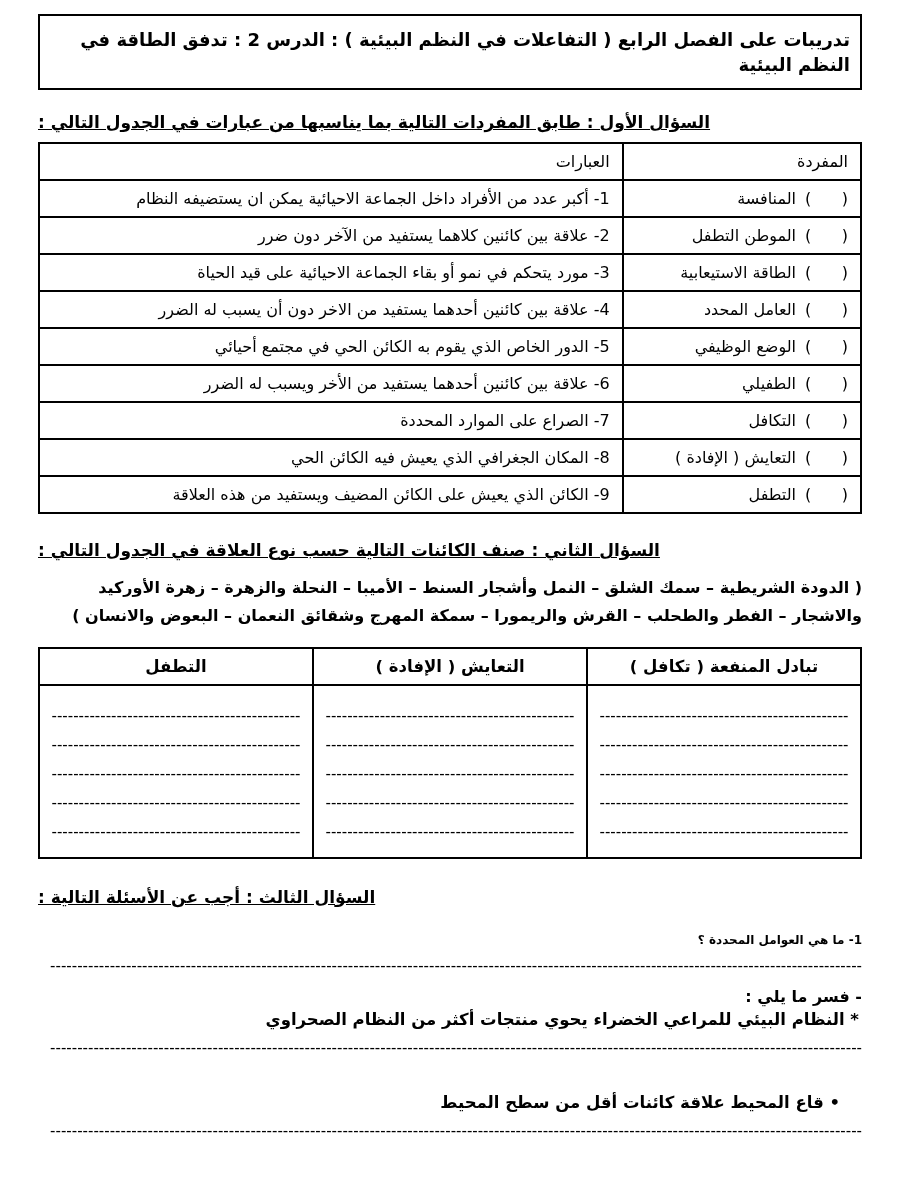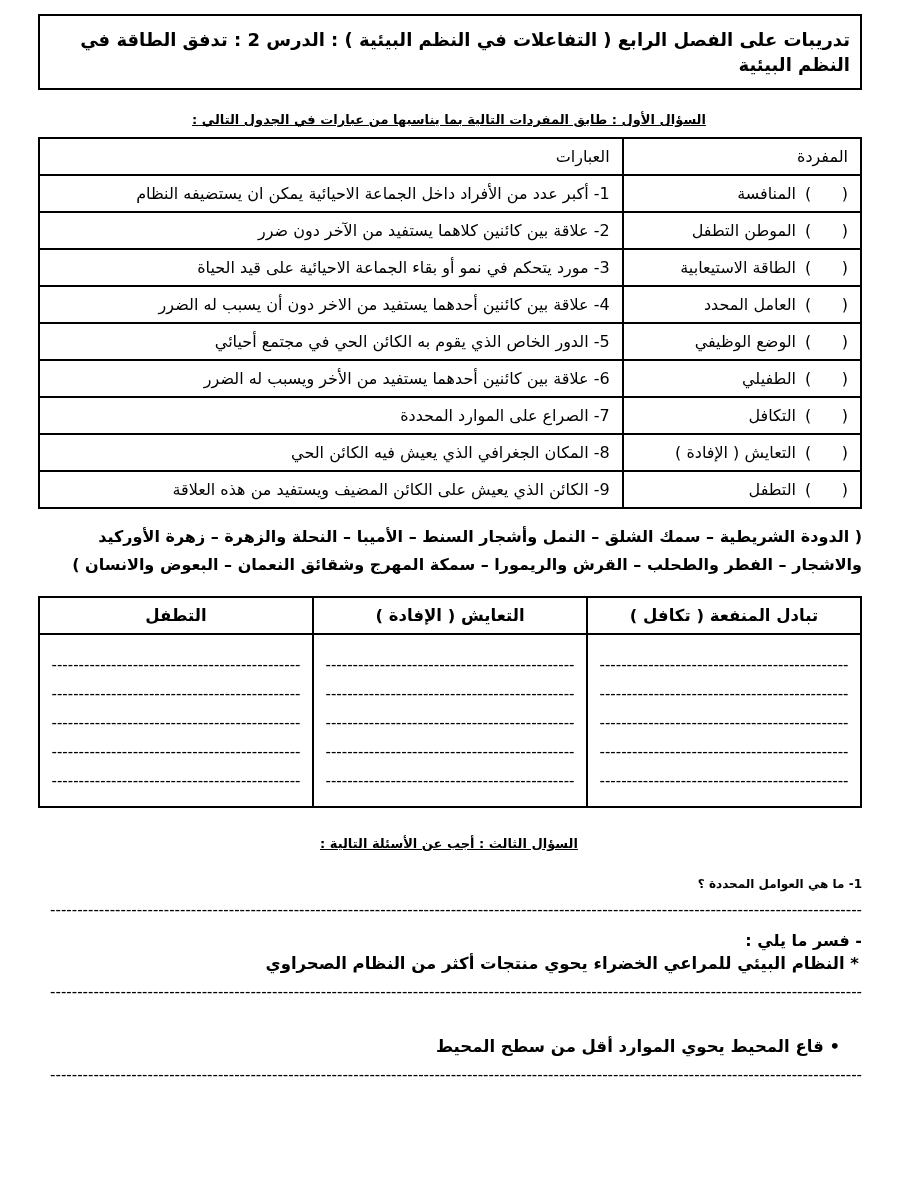--- a/index.html
+++ b/index.html
@@ -19,23 +19,23 @@
     border: 2px solid #000;
     padding: 11px 10px;
     font-weight: bold;
     font-size: 18px;
     line-height: 1.4;
     text-align: right;
   }
   
   .section-heading {
     font-weight: bold;
-    font-size: 13px;
+    font-size: 17px;
     text-decoration: underline;
-    text-align: center;
+    text-align: left;
   }
   .h-q1 { margin: 22px 2px 10px 0; }
   .h-q2 { margin: 26px 2px 6px 0; }
   .h-q3 { margin: 28px 2px 24px 0; }
   
   table.match {
     width: 100%;
     border-collapse: collapse;
     font-size: 16px;
   }
@@ -164,20 +164,21 @@
       <td class="vocab-cell"><span class="answer-parens">(&nbsp;&nbsp;&nbsp;&nbsp;&nbsp;&nbsp;)</span><span>التعايش ( الإفادة )</span></td>
       <td>8- المكان الجغرافي الذي يعيش فيه الكائن الحي</td>
     </tr>
     <tr>
       <td class="vocab-cell"><span class="answer-parens">(&nbsp;&nbsp;&nbsp;&nbsp;&nbsp;&nbsp;)</span><span>التطفل</span></td>
       <td>9- الكائن الذي يعيش على الكائن المضيف ويستفيد من هذه العلاقة</td>
     </tr>
   </tbody>
     </table>
 
+  <div class="section-heading h-q2">السؤال الثاني : صنف الكائنات التالية حسب نوع العلاقة  في الجدول التالي :</div>
 
   <div class="organisms">( الدودة الشريطية – سمك الشلق – النمل وأشجار السنط – الأميبا – النحلة والزهرة – زهرة الأوركيد والاشجار – الفطر  والطحلب – القرش والريمورا – سمكة المهرج وشقائق النعمان – البعوض والانسان )</div>
 
   <table class="classify">
     <tbody>
         <tr>
       <th>تبادل المنفعة ( تكافل )</th>
       <th>التعايش ( الإفادة )</th>
       <th>التطفل</th>
     </tr>
@@ -209,16 +210,16 @@
 
   <div class="section-heading h-q3">السؤال الثالث :  أجب عن الأسئلة التالية :</div>
 
   <div class="question">1- ما هي العوامل المحددة ؟</div>
   <div class="answer-line">------------------------------------------------------------------------------------------------------------------------------------------------------</div>
 
   <div class="explain-label">- فسر ما يلي :</div>
   <div class="star-item">*  النظام البيئي للمراعي الخضراء يحوي منتجات أكثر من النظام الصحراوي</div>
   <div class="answer-line">------------------------------------------------------------------------------------------------------------------------------------------------------</div>
 
-  <div class="bullet-item">•    قاع المحيط يحوي الموارد أقل من سطح المحيط</div>
+  <div class="bullet-item">•    قاع المحيط علاقة كائنات أقل من سطح المحيط</div>
   <div class="answer-line">------------------------------------------------------------------------------------------------------------------------------------------------------</div>
 
 </div>
 
 </body></html>

